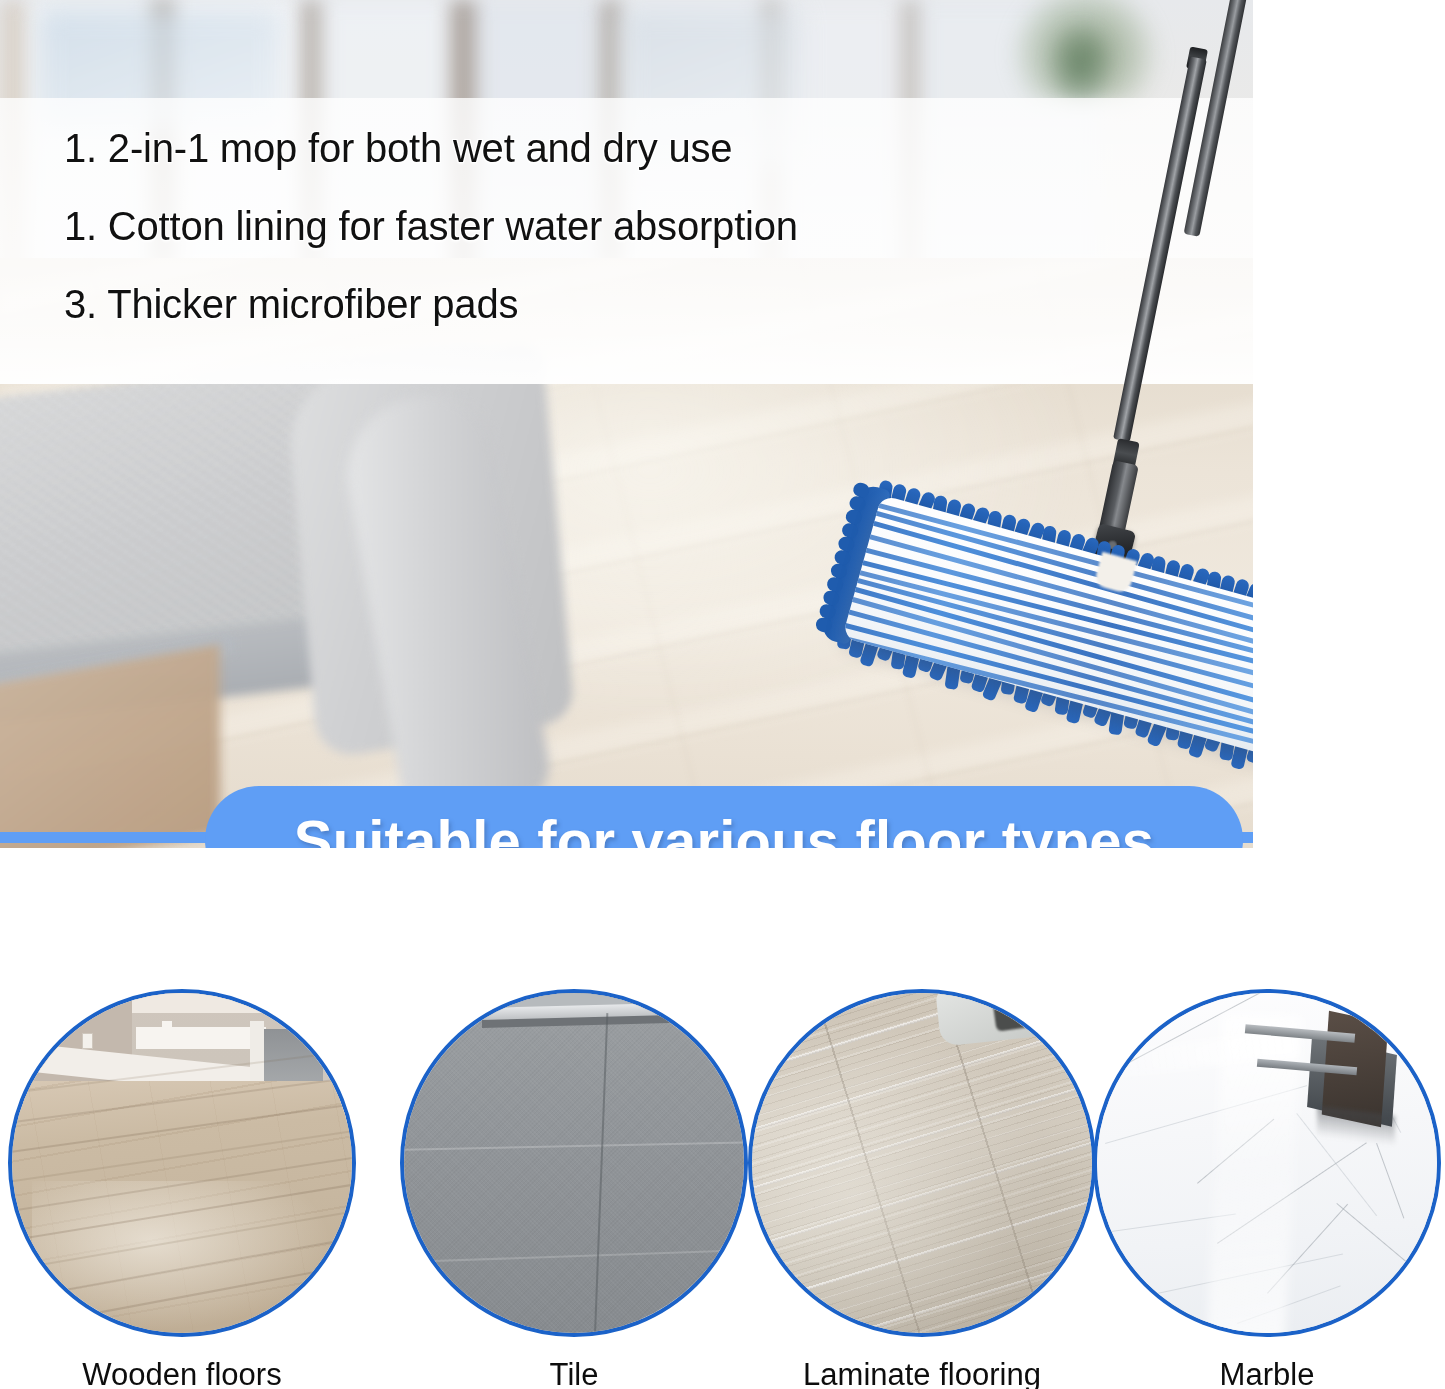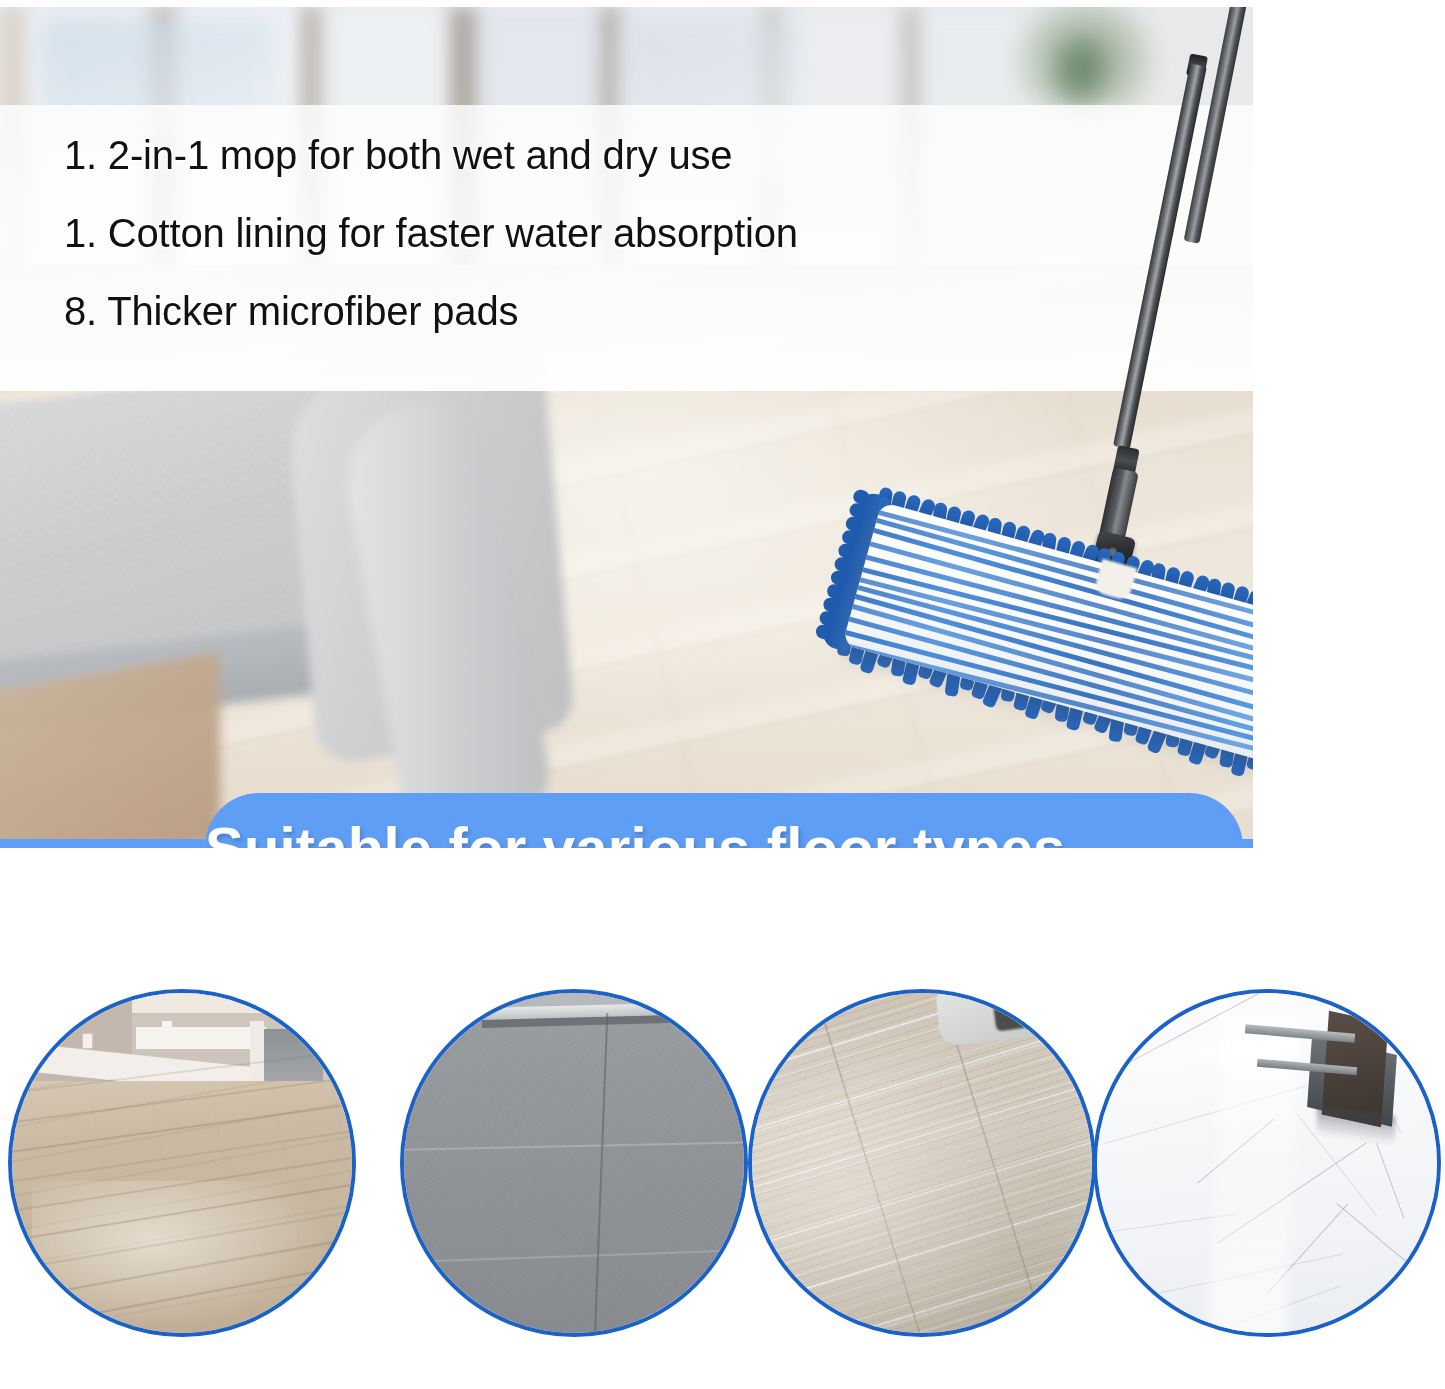--- a/index.html
+++ b/index.html
@@ -6,21 +6,21 @@
   html,body { background:#ffffff; }
   body {
     width:1445px; height:1389px;
     font-family:"Liberation Sans", sans-serif;
     overflow:hidden;
     position:relative;
   }
 
   
   .hero {
-    position:absolute; left:0; top:7px; width:1253px; height:848px;
+    position:absolute; left:0; top:0; width:1253px; height:848px;
     overflow:hidden;
     background:#5eead4;
   }
 
   
   .bg-room {
     position:absolute; inset:0;
     background:
       linear-gradient(180deg,#e7e9ec 0%, #eceae6 22%, #efece6 40%, #e5ddd2 70%, #ded5c8 100%);
   }
@@ -318,21 +318,21 @@
 
   
   .banner-line {
     position:absolute; left:0; top:832px; width:1445px; height:11px;
     background:#5f9ef5;
   }
   .banner-pill {
     position:absolute; left:205px; top:786px; width:1038px; height:108px;
     background:#5f9ef5;
     border-radius:54px;
-    display:flex; align-items:center; 
+    display:flex; align-items:center; justify-content:center;
   }
   .banner-text {
     color:#ffffff;
     font-size:58px;
     font-weight:bold;
     letter-spacing:.2px;
     text-shadow:2px 3px 4px rgba(40,70,120,.35);
     white-space:nowrap;
   }
 
@@ -591,21 +591,21 @@
   <div class="sofa-skirt"></div>
   <div class="rug-edge"></div>
   <div class="rug"></div>
   <div class="sofa-back"></div>
   <div class="sofa-arm"></div>
 
   <div class="text-band"></div>
   <div class="feature-list">
     <div class="feature-item">1. 2-in-1 mop for both wet and dry use</div>
     <div class="feature-item">1. Cotton lining for faster water absorption</div>
-    <div class="feature-item">8. Thicker microfiber pads</div>
+    <div class="feature-item">3. Thicker microfiber pads</div>
   </div>
 
   <div class="mop">
     <div class="handle-upper"></div>
     <div class="handle-joint"></div>
     <div class="handle-lower"></div>
     <div class="handle-collar"></div>
     <div class="handle-neck"></div>
     <div class="handle-hinge"></div>
     <div class="hinge-pin"></div>
@@ -797,13 +797,19 @@
       <div class="m-sheen"></div>
       <div class="m-hl"></div>
       <div class="m-furn-body"></div>
       <div class="m-furn-dark"></div>
       <div class="m-furn-rail"></div>
       <div class="m-furn-rail2"></div>
       <div class="m-furn-refl"></div>
     </div>
   </div>
 
+  <div class="captions">
+    <div class="caption cap1">Wooden floors</div>
+    <div class="caption cap2">Tile</div>
+    <div class="caption cap3">Laminate flooring</div>
+    <div class="caption cap4">Marble</div>
+  </div>
 </div>
 
 </body></html>

